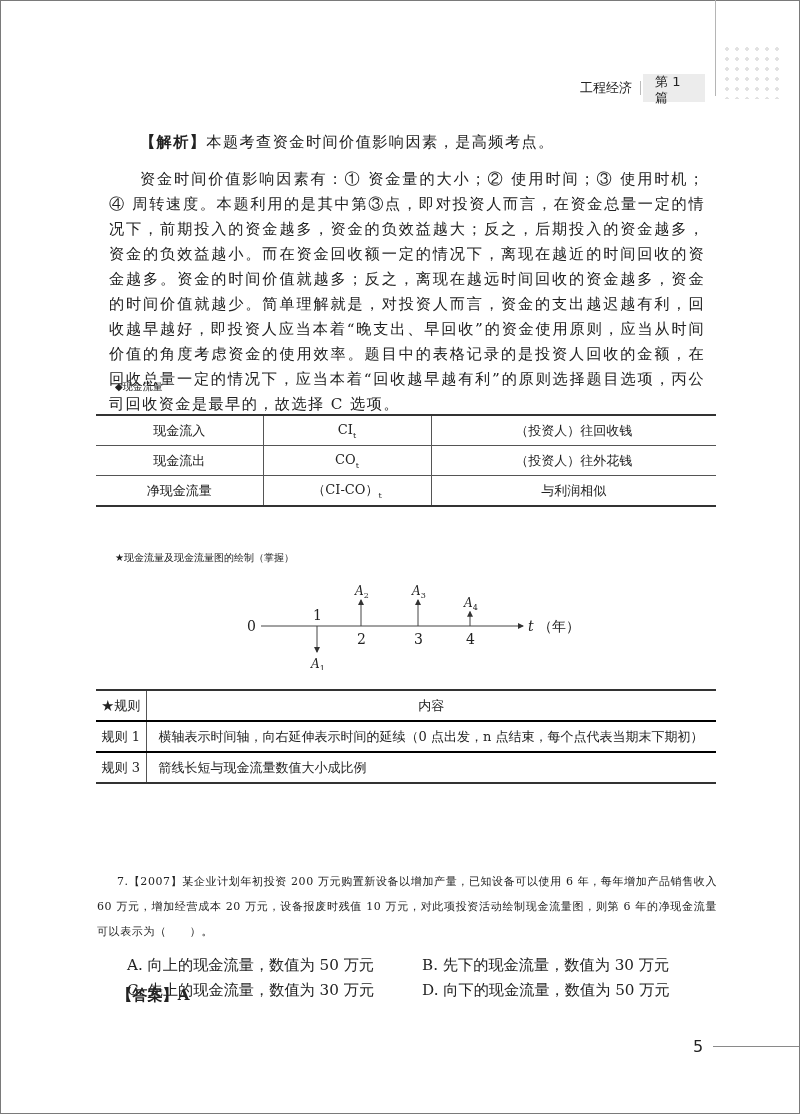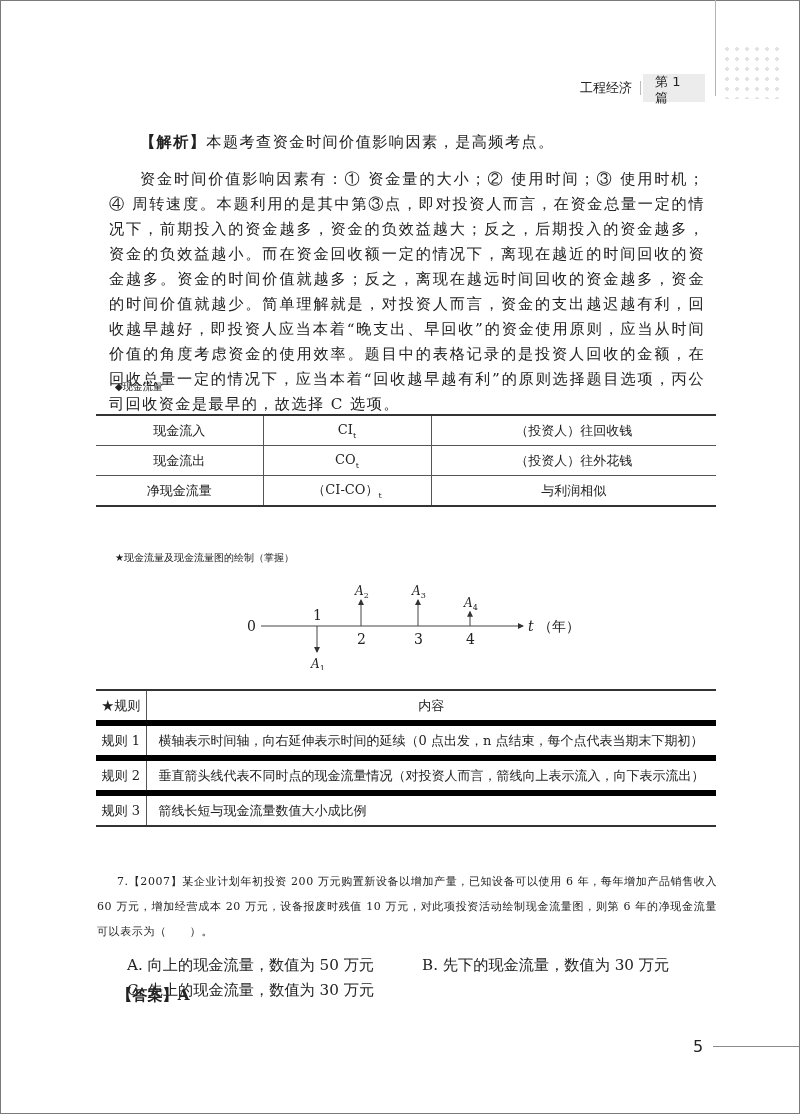--- a/index.html
+++ b/index.html
@@ -48,21 +48,21 @@
   table.t1 { left: 96px; top: 414px; width: 620px; }
   table.t1 td {
     height: 29px; text-align: center; border-bottom: 1px solid #555; padding: 0;
   }
   table.t1 tr:first-child td { border-top: 2px solid #333; }
   table.t1 tr:last-child td { border-bottom: 2px solid #333; }
   table.t1 td + td { border-left: 1px solid #555; }
   table.t1 col.c1 { width: 167px; } table.t1 col.c2 { width: 168px; }
 
   table.t2 { left: 96px; top: 689px; width: 620px; }
-  table.t2 td { height: 29px; border-bottom: 6px solid #000000; padding: 0; }
+  table.t2 td { height: 29px; border-bottom: 2px solid #000000; padding: 0; }
   table.t2 tr:first-child td { border-top: 2px solid #333; }
   table.t2 tr:last-child td { border-bottom: 2px solid #333; }
   table.t2 td + td { border-left: 1px solid #555; }
   table.t2 col.c1 { width: 50px; }
   table.t2 td.rule { text-align: center; }
   table.t2 td.content { padding-left: 12px; }
   table.t2 tr.head td.content { text-align: center; padding-left: 0; }
 
   .diagram { position: absolute; left: 0; top: 570px; width: 800px; height: 100px; }
   .diagram text { font-family: "DejaVu Serif", "Liberation Serif", serif; fill: #222; }
@@ -164,41 +164,38 @@
   <tbody>
       <tr class="head">
     <td class="rule">★规则</td>
     <td class="content">内容</td>
   </tr>
   <tr>
     <td class="rule">规则 1</td>
     <td class="content">横轴表示时间轴，向右延伸表示时间的延续（0 点出发，n 点结束，每个点代表当期末下期初）</td>
   </tr>
   <tr>
-    <td class="rule">规则 2</td>
-    <td class="content">垂直箭头线代表不同时点的现金流量情况（对投资人而言，箭线向上表示流入，向下表示流出）</td>
-  </tr>
-  <tr>
     <td class="rule">规则 3</td>
     <td class="content">箭线长短与现金流量数值大小成比例</td>
   </tr>
 </tbody>
   </table>
 
 <div class="question">
   <p style="text-indent:20px;">7.【2007】某企业计划年初投资 200 万元购置新设备以增加产量，已知设备可以使用 6 年，每年增加产品销售收入 60 万元，增加经营成本 20 万元，设备报废时残值 10 万元，对此项投资活动绘制现金流量图，则第 6 年的净现金流量可以表示为（　　）。</p>
 </div>
 
 <div class="options">
   <div class="opt-row">
     <div class="opt">A. 向上的现金流量，数值为 50 万元</div>
     <div class="opt">B. 先下的现金流量，数值为 30 万元</div>
   </div>
   <div class="opt-row">
     <div class="opt">C. 先上的现金流量，数值为 30 万元</div>
+    <div class="opt">D. 向下的现金流量，数值为 50 万元</div>
   </div>
 </div>
 
 <div class="answer">
   <span>【答案】</span><span>A</span>
 </div>
 
 <div class="page-num">5</div>
 <div class="page-num-rule"></div>
 

